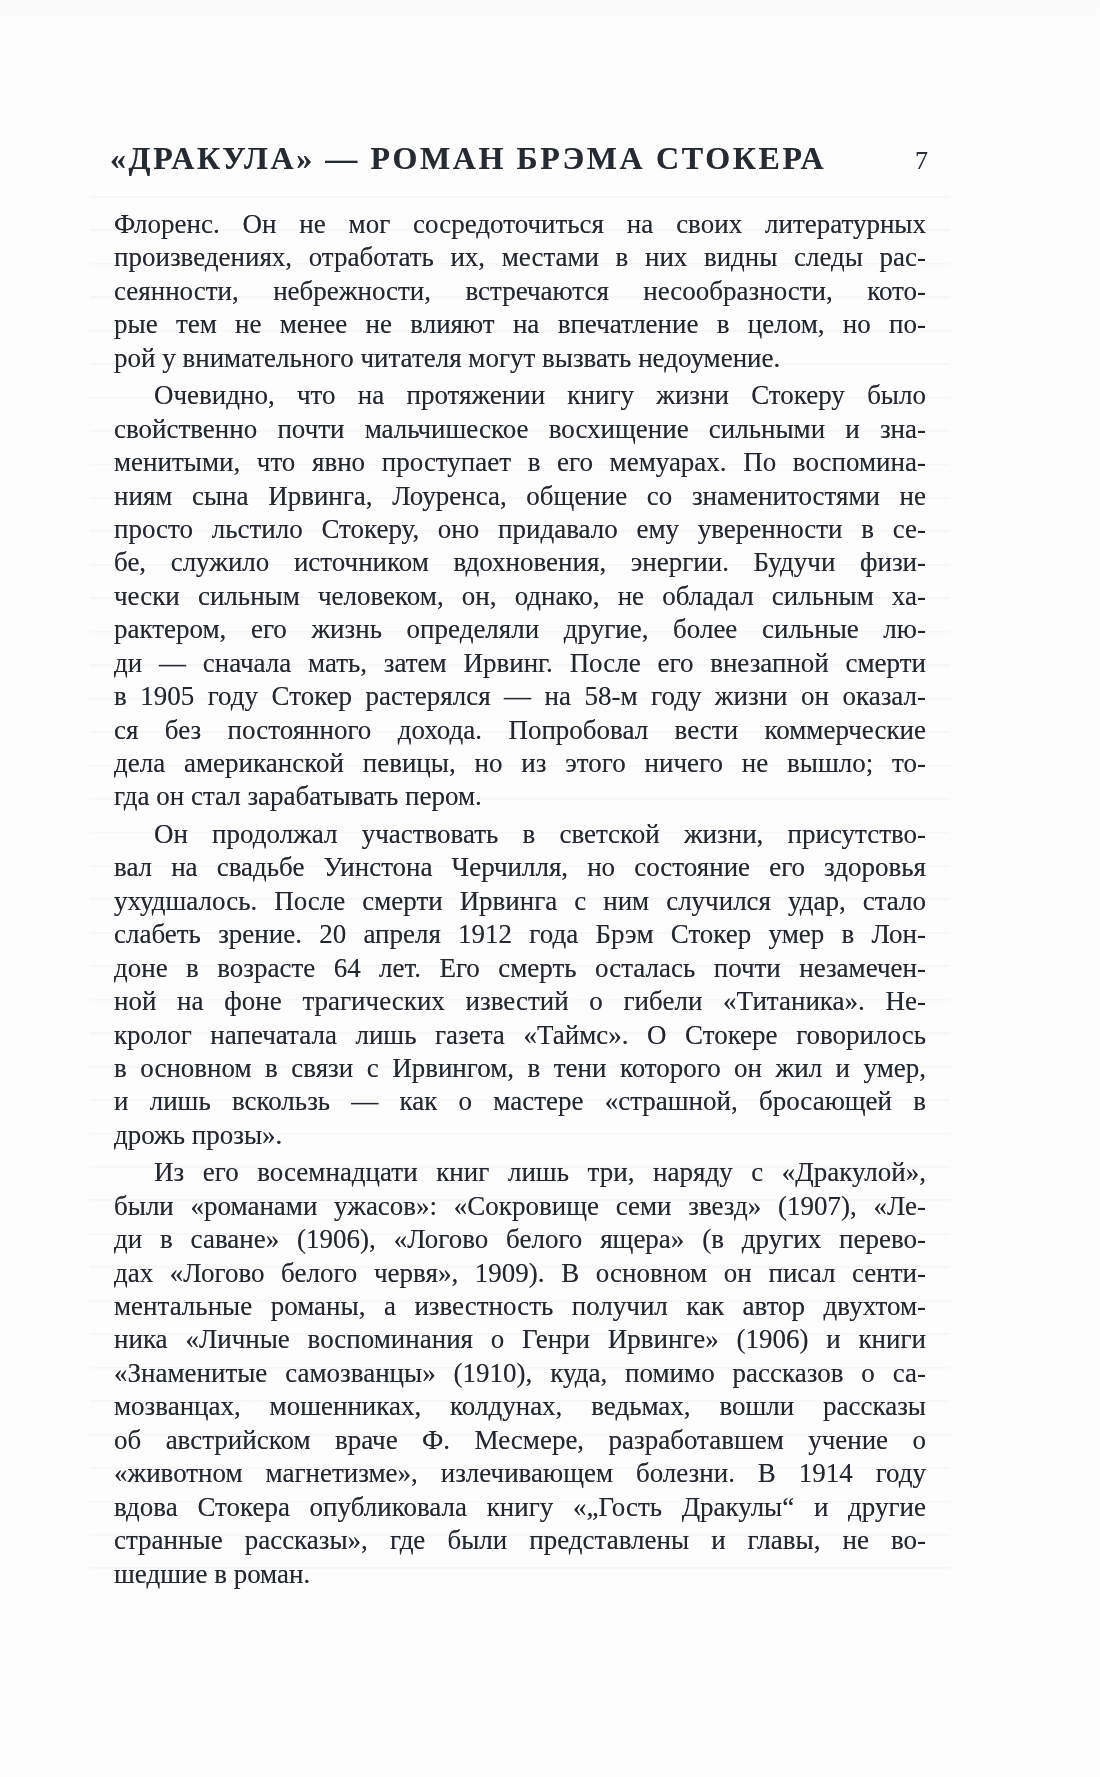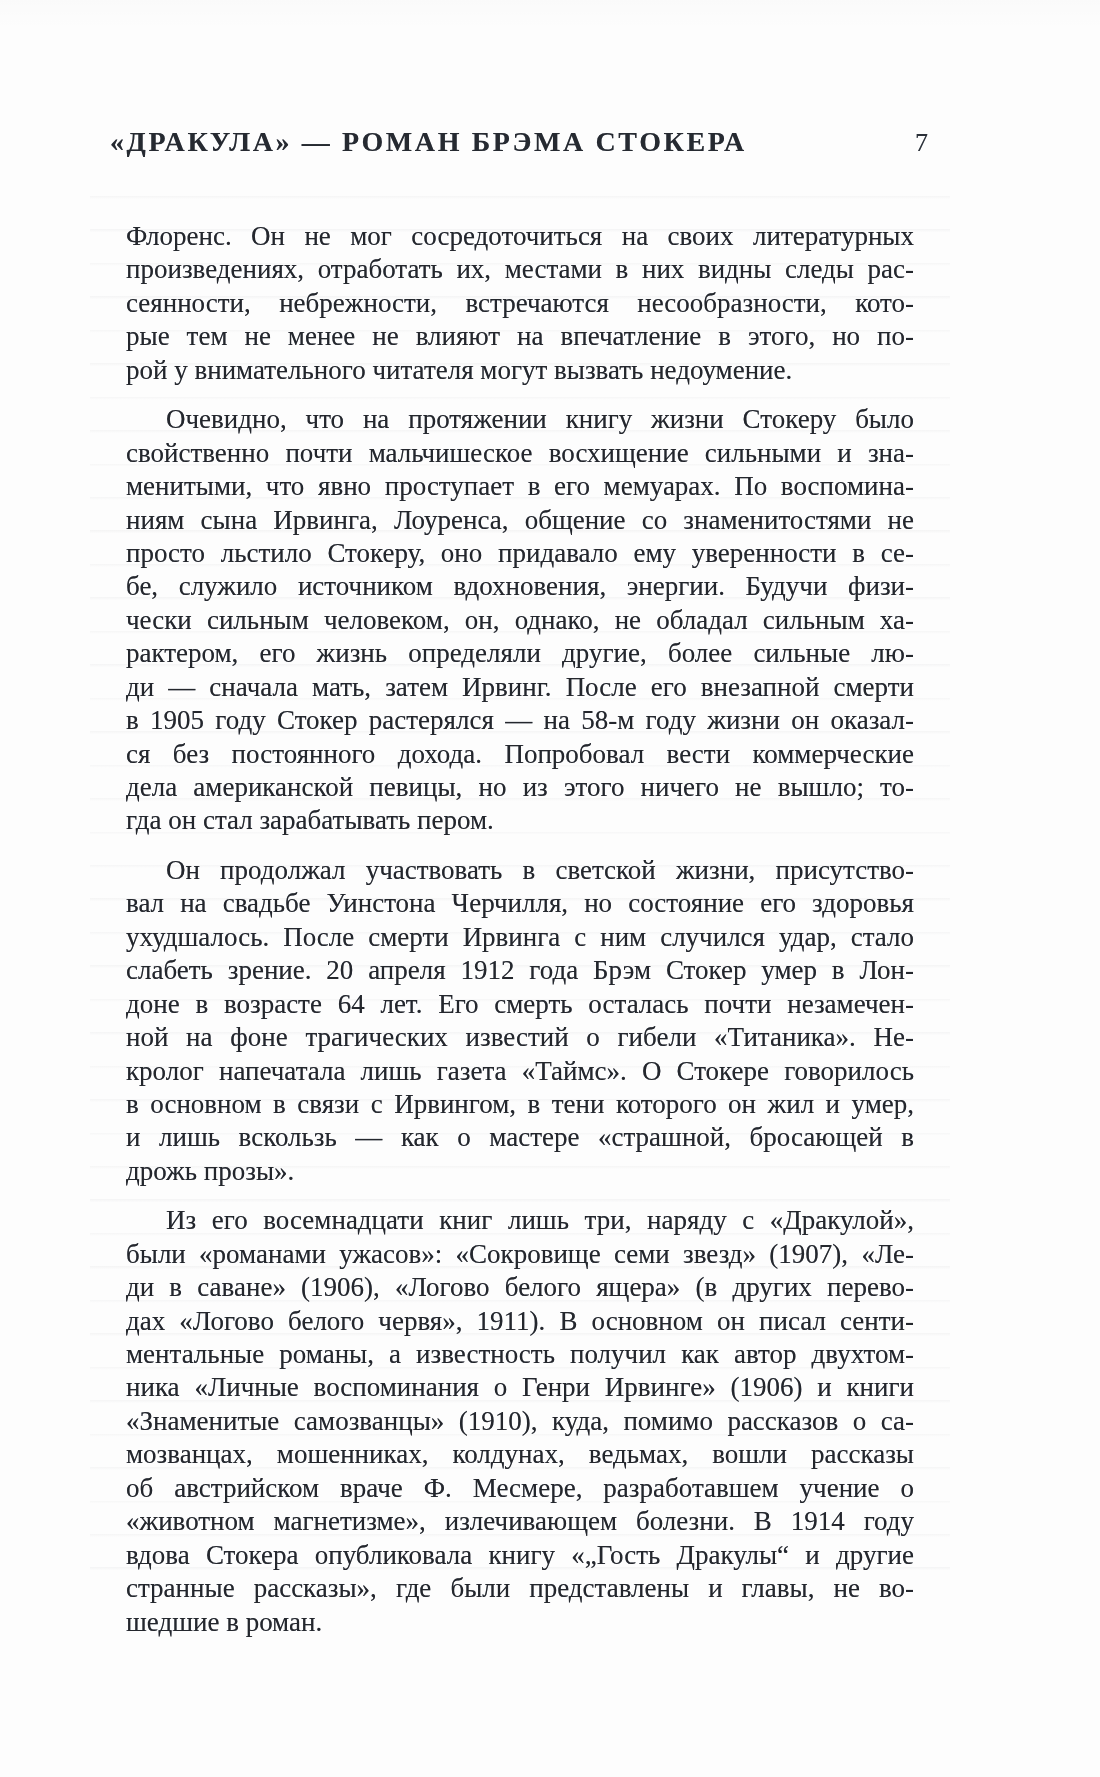--- a/index.html
+++ b/index.html
@@ -39,26 +39,27 @@
   .running-header {
     position: absolute;
     left: 110px;
     right: 172px;
     top: 126px;
     display: flex;
     justify-content: space-between;
     align-items: baseline;
   }
   .running-header .title {
-    font-size: 28px;
+    font-size: 32px;
     font-weight: 700;
     letter-spacing: 2.6px;
     color: #262a31;
     text-shadow: 0 0 0.6px rgba(45,55,75,0.45);
     white-space: nowrap;
+    margin-top: 14px;
   }
   .running-header .pagenum {
     font-size: 26px;
     font-weight: 400;
     color: #2b3038;
     text-shadow: 0 0 0.6px rgba(45,55,75,0.45);
   }
   .body-text {
     position: absolute;
     left: 110px;
@@ -75,36 +76,36 @@
     height: 33.45px;
     overflow: visible;
   }
   .body-text .line.last {
     text-align: right;
     text-align-last: left;
   }
   .body-text .line.indent {
     text-indent: 40px;
   }
-  .paragraph { margin: 16px; padding: 0; font-family: Liberation Serif, serif; }
+  .paragraph { margin: 4px; padding: 0; font-family: Liberation Serif, serif; }
 </style>
 </head>
 <body>
 
 <div class="page" style="--text-color: #24272d;">
   <div class="running-header">
     <span class="title">«ДРАКУЛА» — РОМАН БРЭМА СТОКЕРА</span>
     <span class="pagenum">7</span>
   </div>
   <div class="body-text" id="body-text">
       <div class="paragraph">
         <div class="line">Флоренс. Он не мог сосредоточиться на своих литературных</div>
         <div class="line">произведениях, отработать их, местами в них видны следы рас-</div>
         <div class="line">сеянности, небрежности, встречаются несообразности, кото-</div>
-        <div class="line">рые тем не менее не влияют на впечатление в этого, но по-</div>
+        <div class="line">рые тем не менее не влияют на впечатление в целом, но по-</div>
         <div class="line last">рой у внимательного читателя могут вызвать недоумение.</div>
       </div>
       <div class="paragraph">
         <div class="line indent">Очевидно, что на протяжении книгу жизни Стокеру было</div>
         <div class="line">свойственно почти мальчишеское восхищение сильными и зна-</div>
         <div class="line">менитыми, что явно проступает в его мемуарах. По воспомина-</div>
         <div class="line">ниям сына Ирвинга, Лоуренса, общение со знаменитостями не</div>
         <div class="line">просто льстило Стокеру, оно придавало ему уверенности в се-</div>
         <div class="line">бе, служило источником вдохновения, энергии. Будучи физи-</div>
         <div class="line">чески сильным человеком, он, однако, не обладал сильным ха-</div>
@@ -124,21 +125,21 @@
         <div class="line">ной на фоне трагических известий о гибели «Титаника». Не-</div>
         <div class="line">кролог напечатала лишь газета «Таймс». О Стокере говорилось</div>
         <div class="line">в основном в связи с Ирвингом, в тени которого он жил и умер,</div>
         <div class="line">и лишь вскользь — как о мастере «страшной, бросающей в</div>
         <div class="line last">дрожь прозы».</div>
       </div>
       <div class="paragraph">
         <div class="line indent">Из его восемнадцати книг лишь три, наряду с «Дракулой»,</div>
         <div class="line">были «романами ужасов»: «Сокровище семи звезд» (1907), «Ле-</div>
         <div class="line">ди в саване» (1906), «Логово белого ящера» (в других перево-</div>
-        <div class="line">дах «Логово белого червя», 1911). В основном он писал сенти-</div>
+        <div class="line">дах «Логово белого червя», 1909). В основном он писал сенти-</div>
         <div class="line">ментальные романы, а известность получил как автор двухтом-</div>
         <div class="line">ника «Личные воспоминания о Генри Ирвинге» (1906) и книги</div>
         <div class="line">«Знаменитые самозванцы» (1910), куда, помимо рассказов о са-</div>
         <div class="line">мозванцах, мошенниках, колдунах, ведьмах, вошли рассказы</div>
         <div class="line">об австрийском враче Ф. Месмере, разработавшем учение о</div>
         <div class="line">«животном магнетизме», излечивающем болезни. В 1914 году</div>
         <div class="line">вдова Стокера опубликовала книгу «„Гость Дракулы“ и другие</div>
         <div class="line">странные рассказы», где были представлены и главы, не во-</div>
         <div class="line last">шедшие в роман.</div>
       </div>

